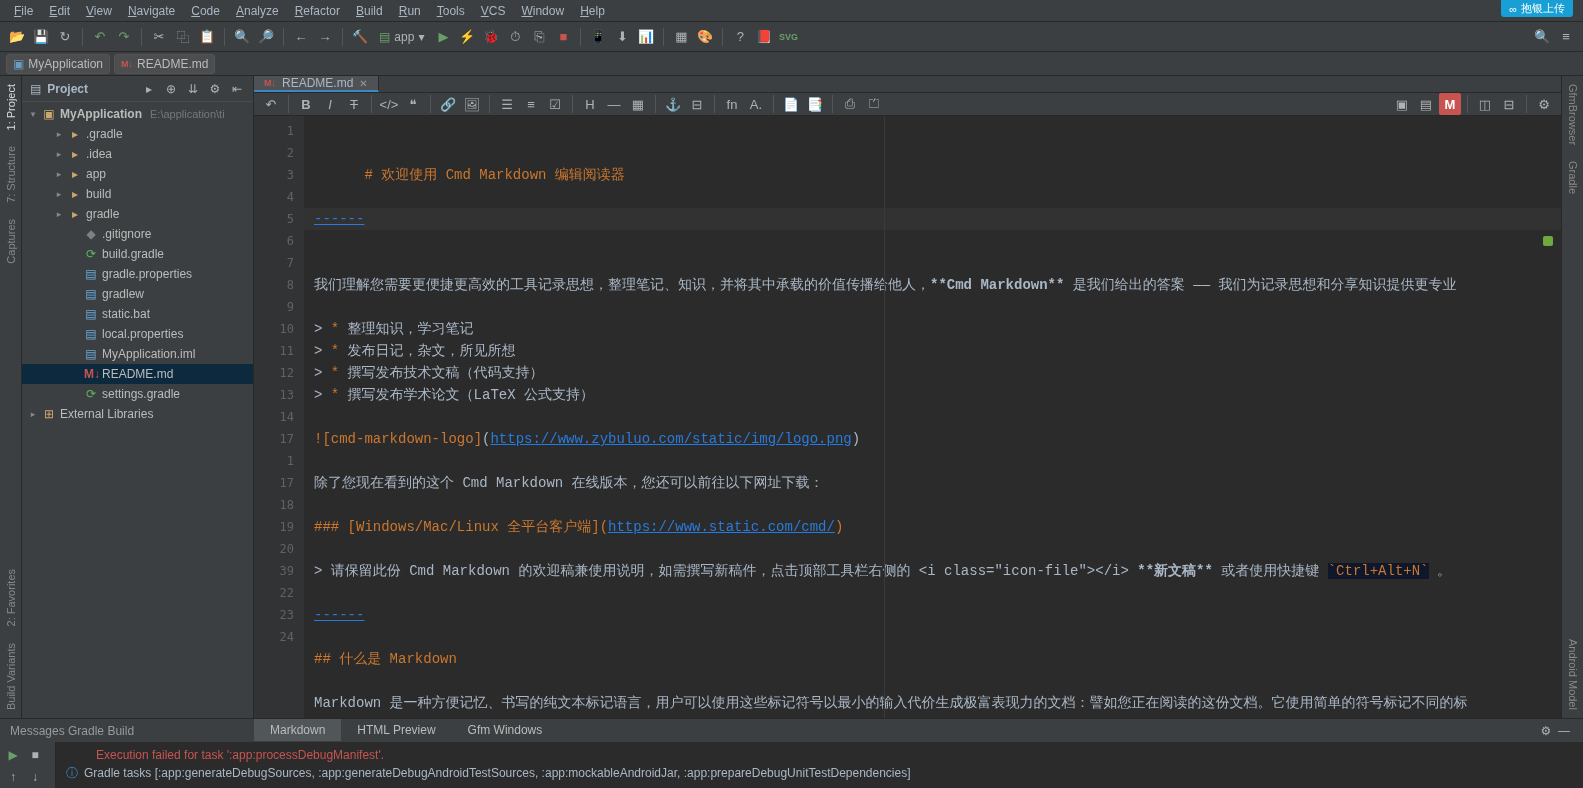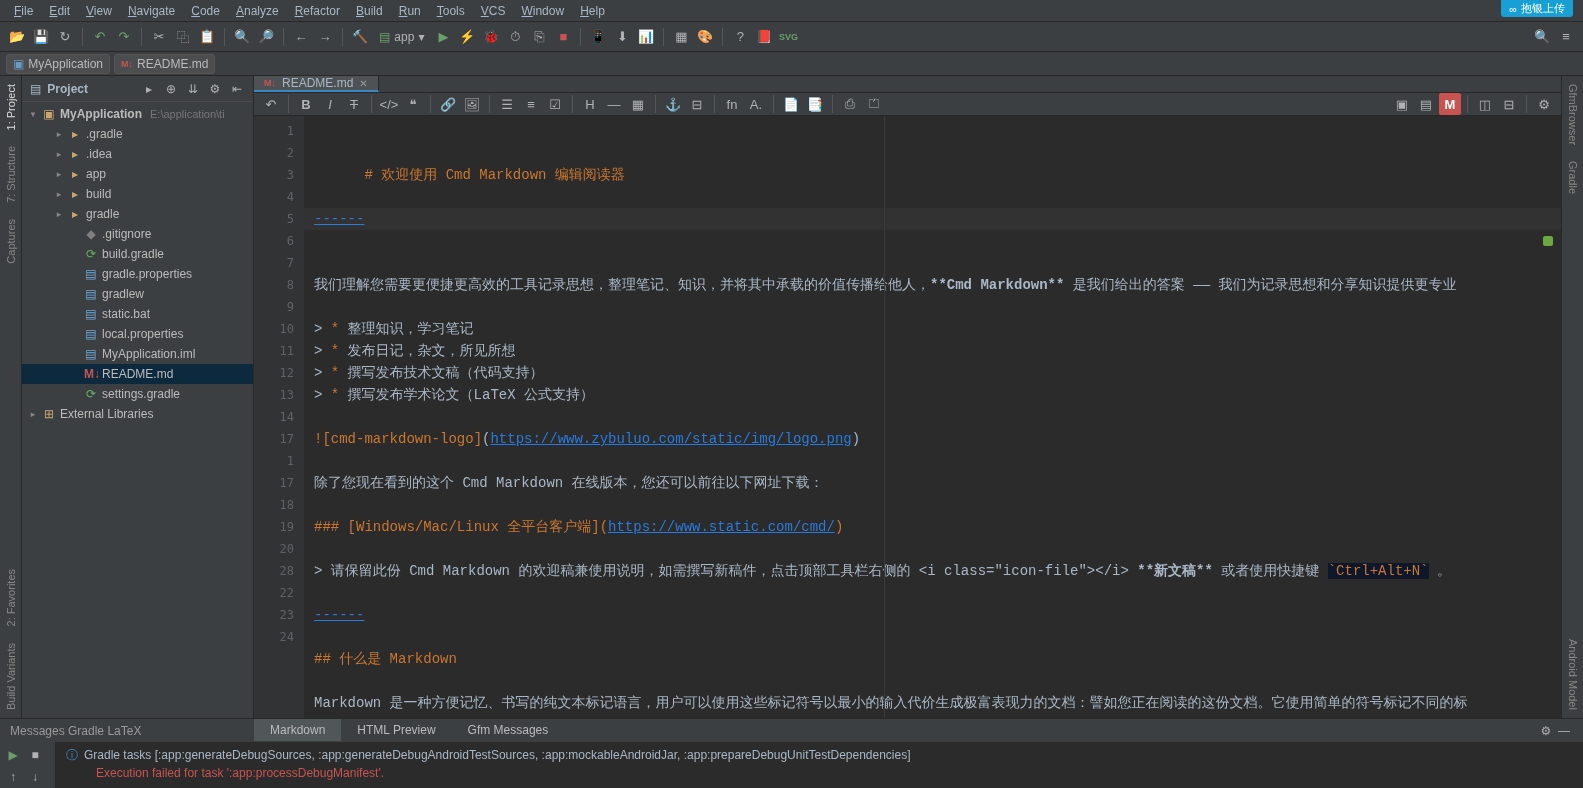--- a/index.html
+++ b/index.html
@@ -565,21 +565,21 @@
           <div>11</div>
           <div>12</div>
           <div>13</div>
           <div>14</div>
           <div>17</div>
           <div>1</div>
           <div>17</div>
           <div>18</div>
           <div>19</div>
           <div>20</div>
-          <div>28</div>
+          <div>39</div>
           <div>22</div>
           <div>23</div>
           <div>24</div>
         </div>
       <div class="code" id="code">
         <div class="ruler"></div>
       <span class="line"><span class="keyword"># </span><span class="keyword">欢迎使用 Cmd Markdown 编辑阅读器</span></span>
 <span class="line"><span></span></span>
 <span class="line hl"><span class="hr-dash">------</span></span>
 <span class="line"><span></span></span>
@@ -603,42 +603,42 @@
 <span class="line"><span class="keyword">## </span><span class="keyword">什么是 Markdown</span></span>
 <span class="line"><span></span></span>
 <span class="line"><span>Markdown 是一种方便记忆、书写的纯文本标记语言，用户可以使用这些标记符号以最小的输入代价生成极富表现力的文档：譬如您正在阅读的这份文档。它使用简单的符号标记不同的标</span></span>
 </div>
       <div class="status-indicator"></div>
     </div>
 
     <div class="bottom-tabs">
       <div class="bottom-tab active">Markdown</div>
       <div class="bottom-tab">HTML Preview</div>
-      <div class="bottom-tab">Gfm Messages</div>
+      <div class="bottom-tab">Gfm Windows</div>
     </div>
   </div>
 
   <div class="right-gutter">
     <div class="vtab">GfmBrowser</div>
     <div class="vtab">Gradle</div>
     <div style="flex:1"></div>
     <div class="vtab">Android Model</div>
   </div>
 </div>
 
 <div class="msg-header">
-  <span>Messages Gradle LaTeX</span>
+  <span>Messages Gradle Build</span>
   <span class="spacer"></span>
   <span class="hic">⚙</span>
   <span class="hic">—</span>
 </div>
 <div class="msg-body">
   <div class="msg-left-icons">
     <div class="mic" style="color:#6a9e6a">▶</div>
     <div class="mic">■</div>
     <div class="mic">↑</div>
     <div class="mic">↓</div>
   </div>
   <div class="msg-text">
+    <div style="padding-left:30px"><span class="err">Execution failed for task ':app:processDebugManifest'.</span></div>
     <div><span class="info-icon">ⓘ</span><span>Gradle tasks [:app:generateDebugSources, :app:generateDebugAndroidTestSources, :app:mockableAndroidJar, :app:prepareDebugUnitTestDependencies]</span></div>
-    <div style="padding-left:30px"><span class="err">Execution failed for task ':app:processDebugManifest'.</span></div>
   </div>
 </div>
 
 </body></html>

